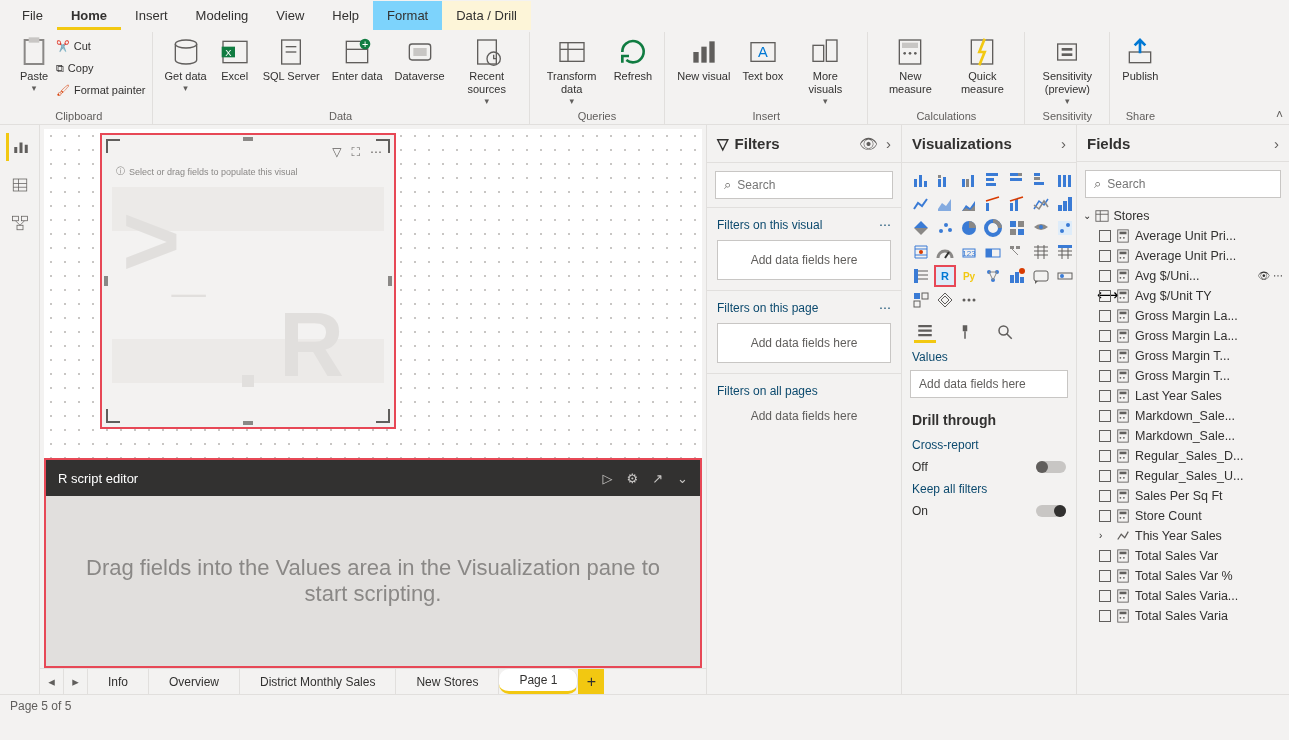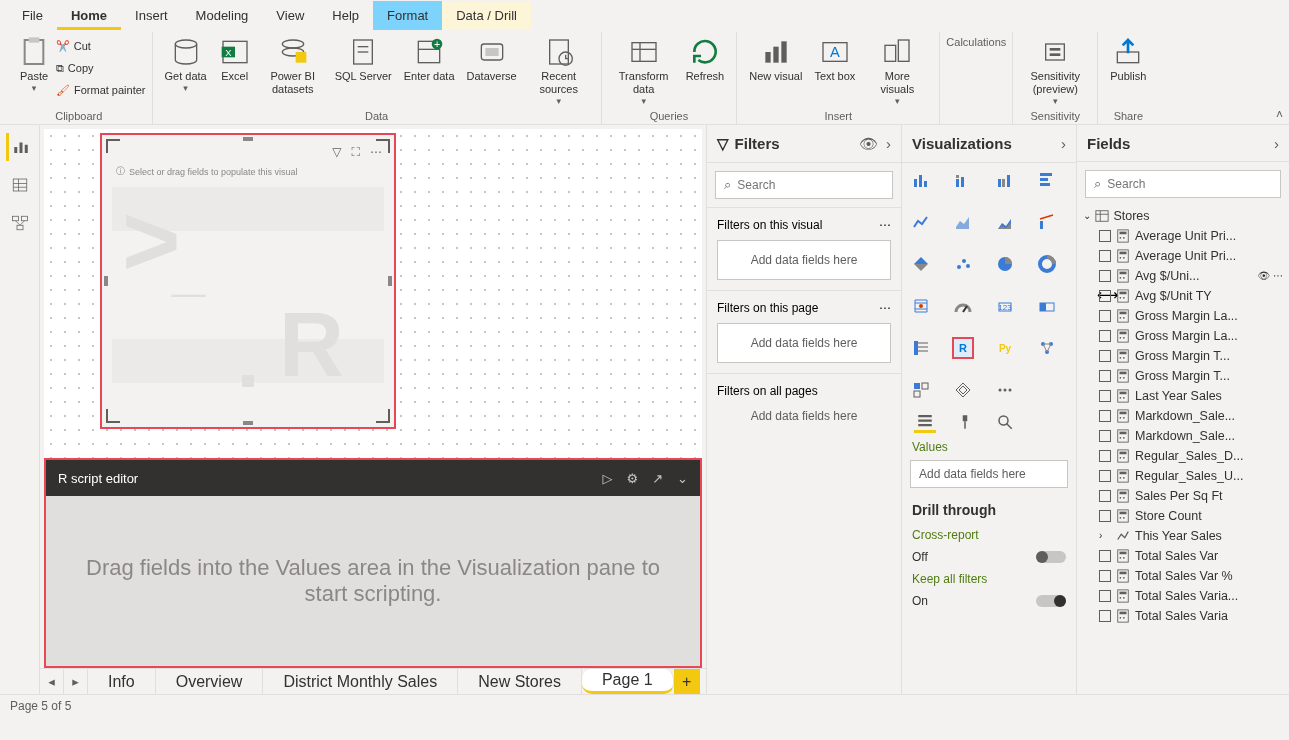--- a/index.html
+++ b/index.html
@@ -60,44 +60,44 @@
 
   
   .rscript { position:absolute; left:0; right:0; bottom:26px; height:210px; border:2px solid #e74856; margin:0 4px; background:#e1dfdd; display:flex; flex-direction:column;}
   .rscript-title { height:36px; background:#323130; color:#fff; display:flex; align-items:center; padding:0 12px; font-size:13px; justify-content:space-between;}
   .rscript-title .icons { display:flex; gap:14px; color:#c8c6c4; font-size:13px;}
   .rscript-body { flex:1; display:flex; align-items:center; justify-content:center; color:#8a8886; font-size:22px; padding:0 30px; text-align:center;}
 
   
   .page-tabs { height:26px; background:#f3f2f1; border-top:1px solid #e1dfdd; display:flex; align-items:stretch;}
   .page-tabs .nav { width:24px; display:flex; align-items:center; justify-content:center; cursor:pointer; color:#605e5c; border-right:1px solid #e1dfdd;}
-  .page-tabs .tab { padding:0 20px; display:flex; align-items:center; border-right:1px solid #e1dfdd; cursor:pointer; font-size:16px; background:#f3f2f1;}
+  .page-tabs .tab { padding:0 20px; display:flex; align-items:center; border-right:1px solid #e1dfdd; cursor:pointer; font-size:12px; background:#f3f2f1;}
   .page-tabs .tab.active { background:#fff; border-bottom:3px solid #f2c811;border-radius:10px;}
   .page-tabs .add { width:26px; background:#f2c811; display:flex; align-items:center; justify-content:center; cursor:pointer; font-size:16px; color:#323130;}
 
   
   .pane { background:#f3f2f1; border-left:1px solid #e1dfdd; display:flex; flex-direction:column;}
   .pane-header { height:38px; display:flex; align-items:center; justify-content:space-between; padding:0 10px; font-size:15px; font-weight:600; border-bottom:1px solid #e1dfdd;}
   .pane-header .icons { display:flex; gap:8px; color:#605e5c; font-weight:normal;}
   .filters { width:195px; }
   .filters .search { margin:8px; height:28px; border:1px solid #c8c6c4; display:flex; align-items:center; padding:0 8px; gap:6px; color:#605e5c; background:#fff;}
   .filter-section { border-top:1px solid #e1dfdd; padding:10px;}
-  .filter-section-title { font-size:12px; display:flex; justify-content:space-between; align-items:center; color:#000000; margin-bottom:8px;}
+  .filter-section-title { font-size:12px; display:flex; justify-content:space-between; align-items:center; color:#0c4a6e; margin-bottom:8px;}
   .filter-well { border:1px solid #c8c6c4; background:#fff; height:40px; display:flex; align-items:center; justify-content:center; color:#605e5c; font-size:12px;}
 
   
   .viz { width:175px; }
-  .viz-grid { display:grid; grid-template-columns: repeat(7, 22px); gap:20px; padding:6px 6px 4px 8px;}
+  .viz-grid { display:grid; grid-template-columns: repeat(7, 22px); gap:2px; padding:6px 6px 4px 8px;}
   .viz-grid .viz-cell { width:22px; height:22px; display:flex; align-items:center; justify-content:center; cursor:pointer; }
   .viz-grid .viz-cell.selected { border:2px solid #e74856; background:#deecf9;}
   .viz-grid svg { width:18px; height:18px;}
   .viz-modes { display:flex; gap:18px; padding:6px 12px 2px 12px; border-bottom:1px solid transparent;}
   .viz-modes .mode { width:22px; height:22px; cursor:pointer; display:flex; align-items:center; justify-content:center;}
   .viz-modes .mode.active { border-bottom:3px solid #f2c811;}
-  .viz-section-label { font-size:12px; padding:4px 10px; color:#4d7c0f;}
+  .viz-section-label { font-size:12px; padding:4px 10px; color:#0c4a6e;}
   .viz-well { margin:2px 8px 8px 8px; border:1px solid #c8c6c4; background:#fff; padding:6px 8px; font-size:12px; color:#605e5c;}
   .drill-title { font-size:14px; font-weight:600; padding:6px 10px;}
   .toggle-row { display:flex; align-items:center; justify-content:space-between; padding:4px 10px; font-size:12px;}
   .toggle { width:30px; height:12px; border-radius:6px; background:#c8c6c4; position:relative;}
   .toggle .knob { width:12px; height:12px; border-radius:50%; background:#605e5c; position:absolute; top:0;}
   .toggle.off .knob { left:0;}
   .toggle.on .knob { right:0; background:#323130;}
   .resize-cursor { position:absolute; left:1097px; top:286px; font-size:15px; color:#000; pointer-events:none;}
 
   
@@ -179,30 +179,20 @@
               <rect x="3" y="4" width="18" height="16" fill="none" stroke="#605e5c"></rect>
               <rect x="2" y="8" width="10" height="8" fill="#107c41"></rect>
               <text x="7" y="15" fill="#fff" font-size="7" text-anchor="middle">X</text>
             </svg>
           </div>
           <div class="lbl">Excel</div>
         </div>
       <div class="ribbon-btn">
           <div class="icon-box">
             <svg viewBox="0 0 24 24">
-              <ellipse cx="12" cy="6" rx="8" ry="3" fill="none" stroke="#605e5c"></ellipse>
-              <ellipse cx="12" cy="12" rx="8" ry="3" fill="none" stroke="#605e5c"></ellipse>
-              <rect x="14" y="12" width="8" height="8" fill="#f2c811"></rect>
-            </svg>
-          </div>
-          <div class="lbl">Power BI datasets</div>
-        </div>
-      <div class="ribbon-btn">
-          <div class="icon-box">
-            <svg viewBox="0 0 24 24">
               <rect x="5" y="3" width="14" height="18" fill="none" stroke="#605e5c"></rect>
               <line x1="8" y1="8" x2="16" y2="8" stroke="#605e5c"></line>
               <line x1="8" y1="12" x2="16" y2="12" stroke="#605e5c"></line>
             </svg>
           </div>
           <div class="lbl">SQL Server</div>
         </div>
       <div class="ribbon-btn">
           <div class="icon-box">
             <svg viewBox="0 0 24 24">
@@ -293,20 +283,43 @@
             </svg>
           </div>
           <div class="lbl">More visuals</div>
           <div class="ribbon-caret">▾</div>
         </div>
     </div>
     <div class="ribbon-group-label">Insert</div>
   </div>
 
   <div class="ribbon-group">
+    <div class="ribbon-row">
+      <div class="ribbon-btn">
+          <div class="icon-box">
+            <svg viewBox="0 0 24 24">
+              <rect x="4" y="3" width="16" height="18" fill="none" stroke="#605e5c"></rect>
+              <rect x="6" y="5" width="12" height="4" fill="#c8c6c4"></rect>
+              <circle cx="8" cy="13" r="1" fill="#605e5c"></circle>
+              <circle cx="12" cy="13" r="1" fill="#605e5c"></circle>
+              <circle cx="16" cy="13" r="1" fill="#605e5c"></circle>
+            </svg>
+          </div>
+          <div class="lbl">New measure</div>
+        </div>
+      <div class="ribbon-btn">
+          <div class="icon-box">
+            <svg viewBox="0 0 24 24">
+              <rect x="4" y="3" width="16" height="18" fill="none" stroke="#605e5c"></rect>
+              <path d="M14 2l-4 10h4l-4 10" fill="none" stroke="#f2c811" stroke-width="2"></path>
+            </svg>
+          </div>
+          <div class="lbl">Quick measure</div>
+        </div>
+    </div>
     <div class="ribbon-group-label">Calculations</div>
   </div>
 
   <div class="ribbon-group">
     <div class="ribbon-row">
       <div class="ribbon-btn">
           <div class="icon-box">
             <svg viewBox="0 0 24 24">
               <rect x="5" y="6" width="14" height="12" fill="none" stroke="#605e5c"></rect>
               <rect x="8" y="9" width="8" height="2" fill="#605e5c"></rect>

